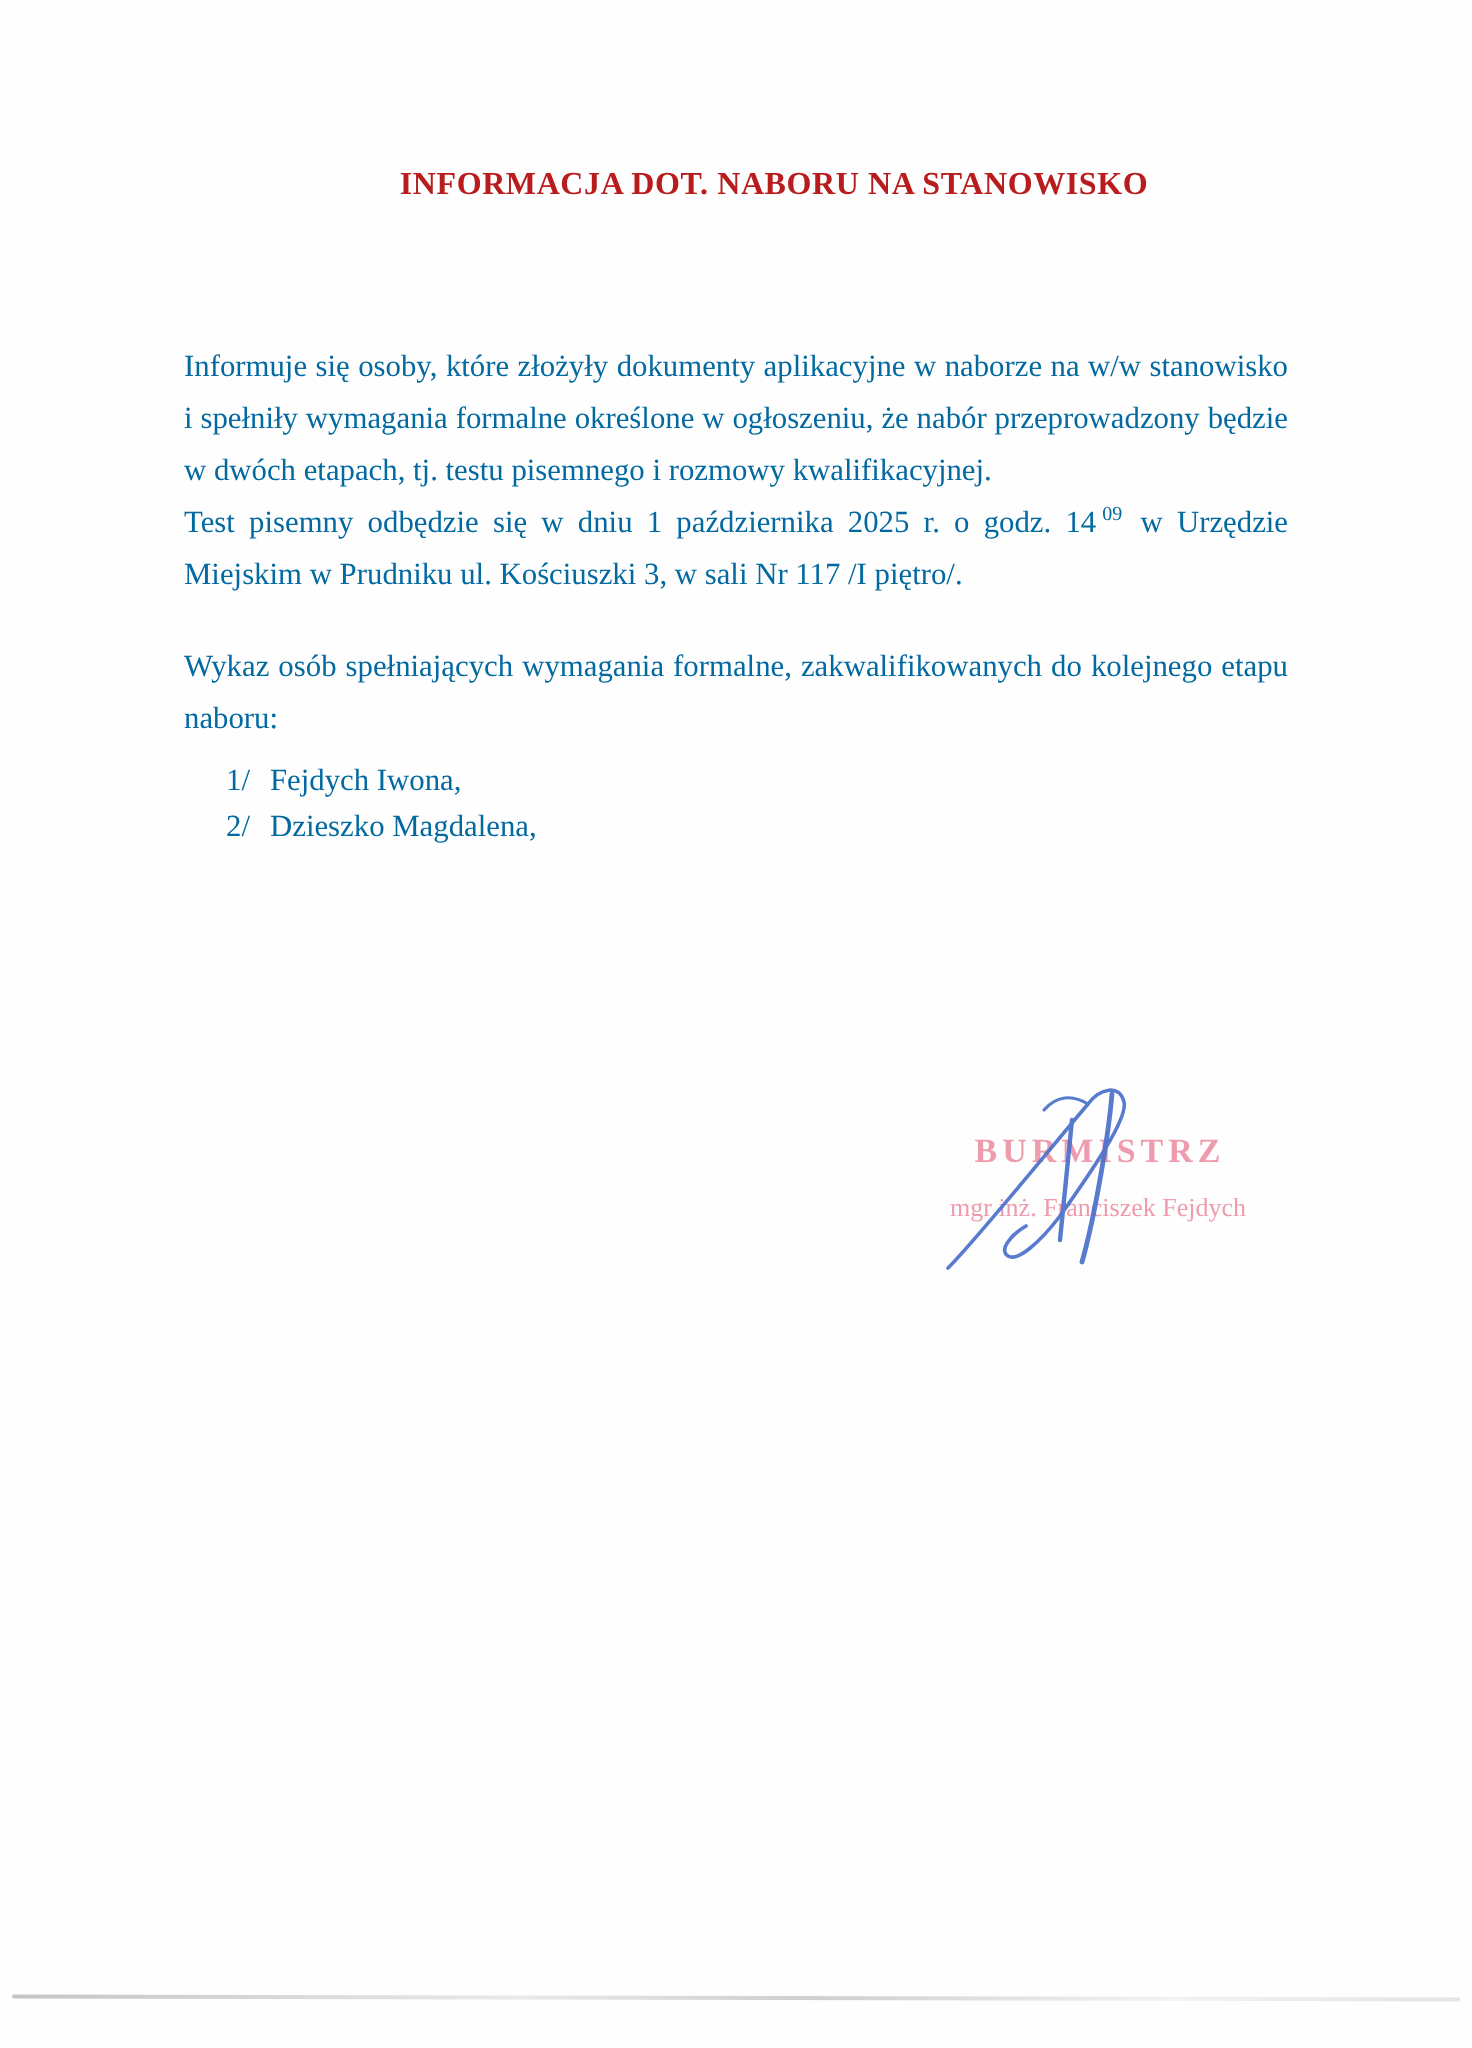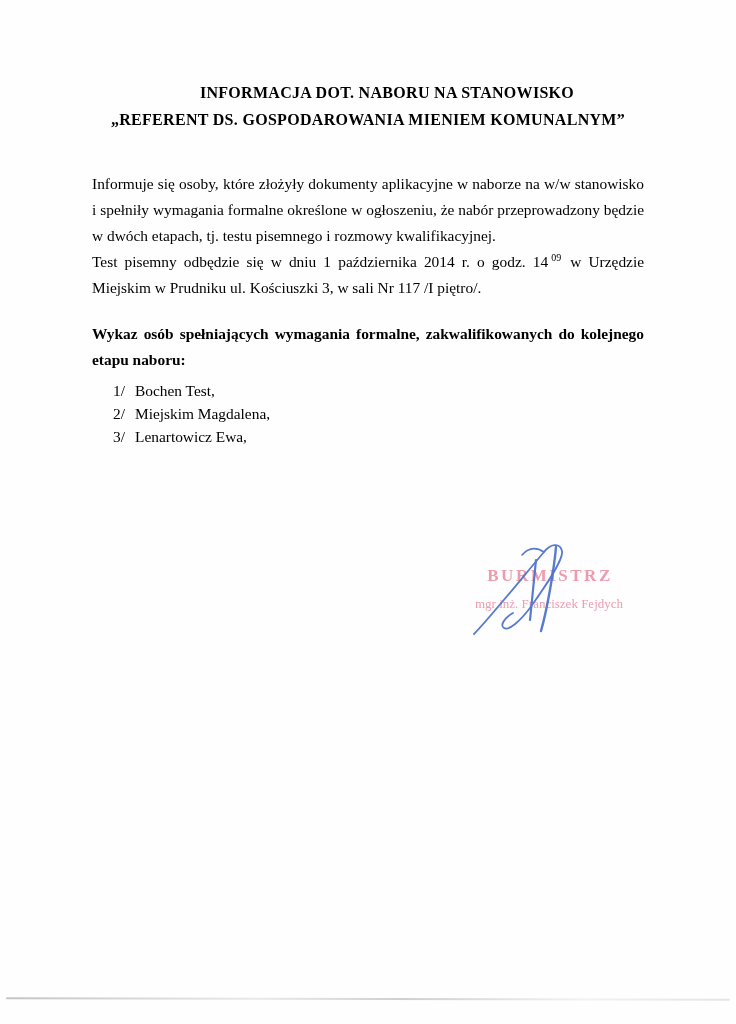--- a/index.html
+++ b/index.html
@@ -14,35 +14,35 @@
   .title {
     position: absolute;
     top: 79px;
     left: 92px;
     width: 552px;
     text-align: center;
     font-weight: 700;
     font-size: 16px;
     line-height: 27px;
     letter-spacing: 0.3px;
-    color: #000000;
+    color: #b91c1c;
   }
   .title-line1 { transform: translateX(19px); }
   .doc-body {
     position: absolute;
     top: 171px;
     left: 92px;
     width: 552px;
     font-size: 15.4px;
     line-height: 26px;
     text-align: justify;
-    color: #000000;
+    color: #0369a1;
   }
   .doc-body p { margin: 0; }
-  p.list-intro { margin-top: 20px; font-weight: bold; }
+  p.list-intro { margin-top: 20px; }
   sup.time-sup {
     font-size: 10px;
     line-height: 0;
     vertical-align: baseline;
     position: relative;
     top: -6px;
     margin-left: 3px;
     margin-right: 2px;
   }
   ol.candidates {
@@ -99,32 +99,30 @@
     border-radius: 1px;
   }
 </style>
 </head>
 <body>
 
 <div class="page">
 
   <div class="title">
     <div class="title-line1">INFORMACJA DOT. NABORU NA STANOWISKO</div>
-    <div class="title-line2">„REFERENT DS. GOSPODAROWANIA MIENIEM KOMUNALNYM”</div>
   </div>
 
   <div class="doc-body">
     <p>Informuje się osoby, które złożyły dokumenty aplikacyjne w naborze na w/w stanowisko i spełniły wymagania formalne określone w ogłoszeniu, że nabór przeprowadzony będzie w dwóch etapach, tj. testu pisemnego i rozmowy kwalifikacyjnej.</p>
-    <p><span>Test pisemny odbędzie się w dniu 1 października 2014 r. o godz. 14</span><sup class="time-sup">09</sup> <span>w Urzędzie Miejskim w Prudniku ul. Kościuszki 3, w sali Nr 117  /I piętro/.</span></p>
+    <p><span>Test pisemny odbędzie się w dniu 1 października 2025 r. o godz. 14</span><sup class="time-sup">09</sup> <span>w Urzędzie Miejskim w Prudniku ul. Kościuszki 3, w sali Nr 117  /I piętro/.</span></p>
     <p class="list-intro">Wykaz osób spełniających wymagania formalne, zakwalifikowanych do kolejnego etapu naboru:</p>
 
     <ol class="candidates">
-      <li><span class="marker">1/</span><span>Bochen Test,</span></li>
-      <li><span class="marker">2/</span><span>Miejskim Magdalena,</span></li>
-      <li><span class="marker">3/</span><span>Lenartowicz Ewa,</span></li>
+      <li><span class="marker">1/</span><span>Fejdych Iwona,</span></li>
+      <li><span class="marker">2/</span><span>Dzieszko Magdalena,</span></li>
     </ol>
   </div>
 
   <div class="stamp-role">BURMISTRZ</div>
   <div class="stamp-name">mgr inż. Franciszek Fejdych</div>
 
   <svg class="signature-svg" viewBox="0 0 115 102" xmlns="http://www.w3.org/2000/svg">
     <g fill="none" stroke="#4a70cb" stroke-linecap="round" opacity="0.92">
       <path stroke-width="1.8" d="M 6 96 C 20 82, 54 40, 76 14 C 82 6, 92 4, 94 13 C 96 21, 79 46, 62 70 C 52 83, 41 93, 36 90 C 31 87, 38 79, 45 75"></path>
       <path stroke-width="2.4" d="M 88 9 C 86 32, 79 72, 73 93"></path>

